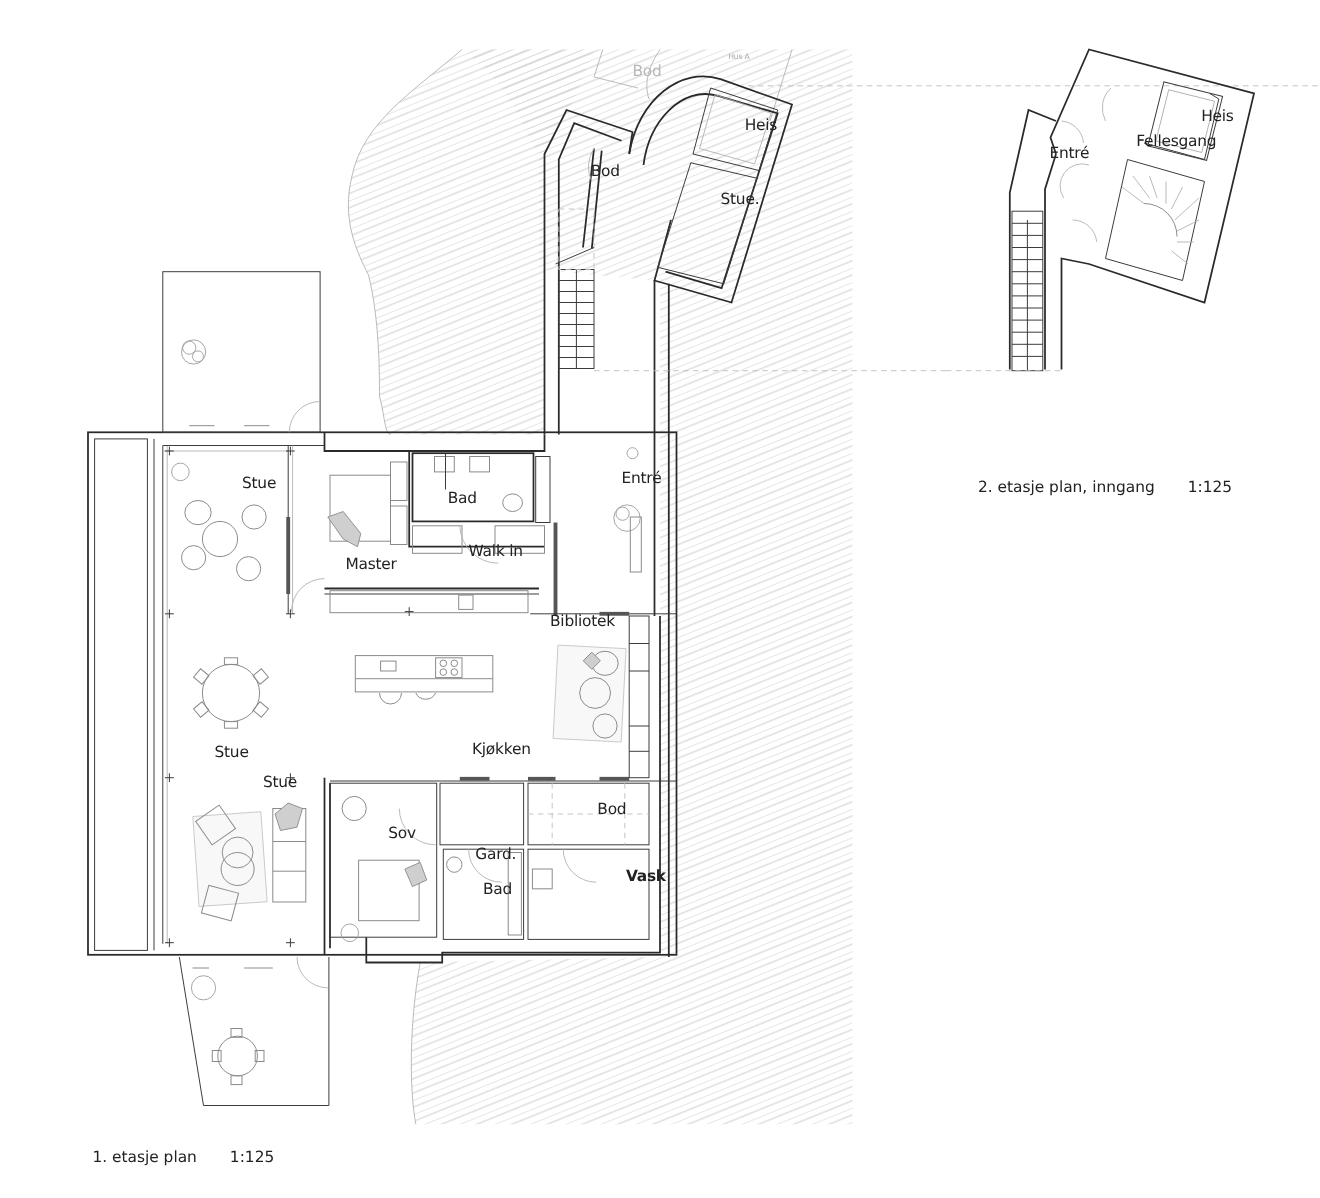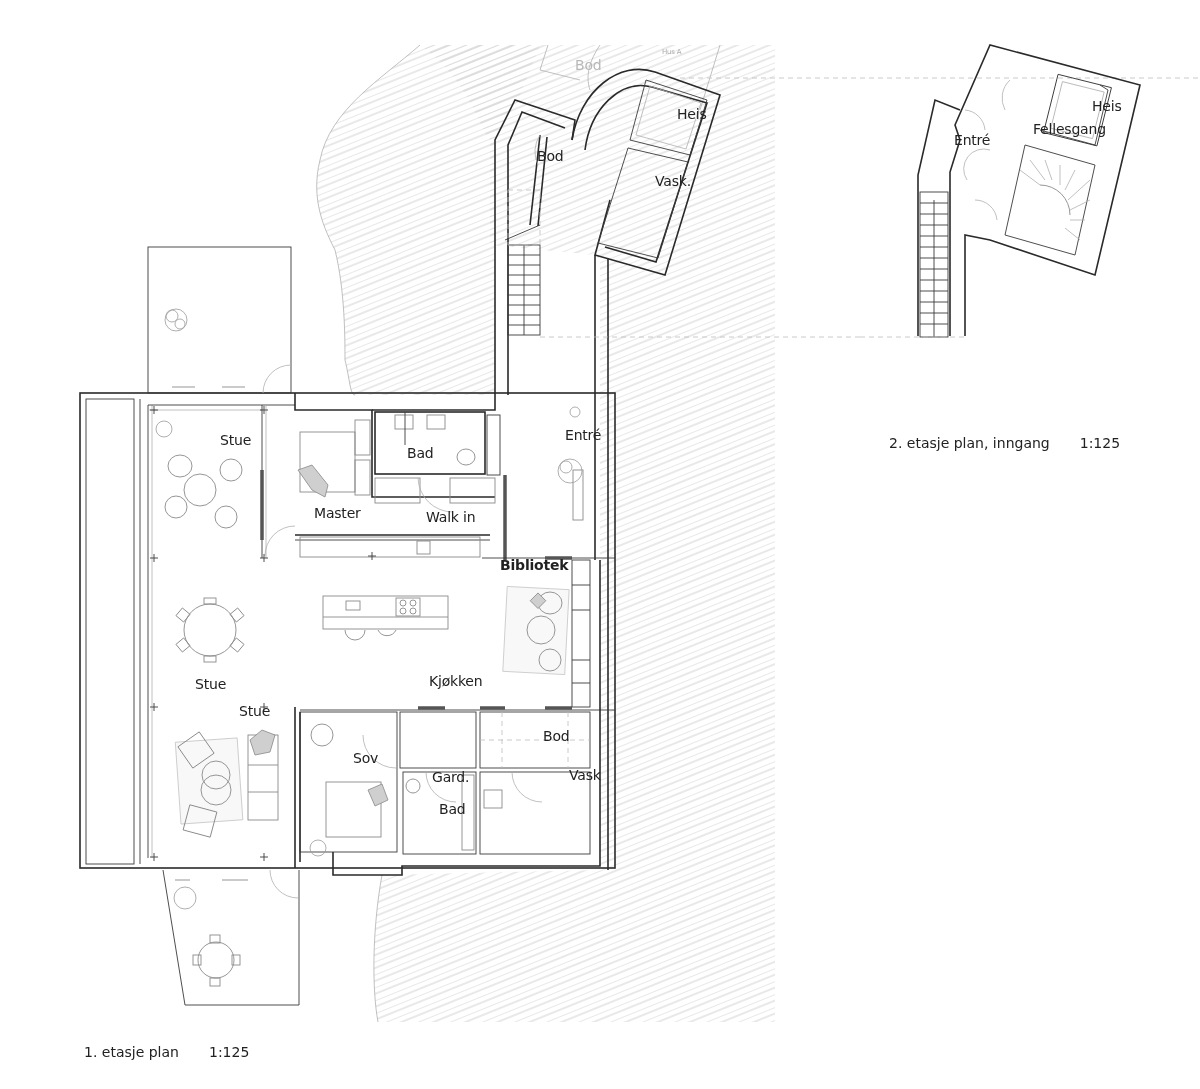--- a/index.html
+++ b/index.html
@@ -285,34 +285,34 @@
     <path d="M 965 110 A 22 22 0 0 1 985 130" class="light"></path>
     <line x1="860" y1="337" x2="965" y2="337" class="dash"></line>
   </g>
 </svg>
 
 <div>
   <span class="lbl faint" style="left:551px;top:57px;">Bod</span>
   <span class="lbl tiny" style="left:638px;top:48px;">Hus A</span>
   <span class="lbl" style="left:513px;top:148px;">Bod</span>
   <span class="lbl" style="left:653px;top:106px;">Heis</span>
-  <span class="lbl" style="left:631px;top:173px;">Vask.</span>
+  <span class="lbl" style="left:631px;top:173px;">Stue.</span>
   <span class="lbl" style="left:196px;top:432px;">Stue</span>
   <span class="lbl" style="left:383px;top:445px;">Bad</span>
   <span class="lbl" style="left:541px;top:427px;">Entré</span>
   <span class="lbl" style="left:290px;top:505px;">Master</span>
-  <span class="lbl" style="left:402px;top:509px;">Walk in</span>
-  <span class="lbl" style="left:476px;top:557px;font-weight:bold;">Bibliotek</span>
+  <span class="lbl" style="left:402px;top:493px;">Walk in</span>
+  <span class="lbl" style="left:476px;top:557px;">Bibliotek</span>
   <span class="lbl" style="left:405px;top:646px;margin-top:27px;">Kjøkken</span>
   <span class="lbl" style="left:171px;top:676px;">Stue</span>
   <span class="lbl" style="left:215px;top:703px;">Stue</span>
   <span class="lbl" style="left:408px;top:737px;margin-top:32px;">Gard.</span>
   <span class="lbl" style="left:519px;top:728px;">Bod</span>
   <span class="lbl" style="left:329px;top:750px;">Sov</span>
-  <span class="lbl" style="left:545px;top:767px;">Vask</span>
+  <span class="lbl" style="left:545px;top:789px;font-weight:bold;">Vask</span>
   <span class="lbl" style="left:415px;top:801px;">Bad</span>
 </div>
 
 <div>
   <span class="lbl" style="left:930px;top:132px;">Entré</span>
   <span class="lbl" style="left:981px;top:121px;margin-left:28px;">Fellesgang</span>
   <span class="lbl" style="left:1068px;top:98px;">Heis</span>
 </div>
 
 <div class="caption" style="left:889px;top:435px;">

